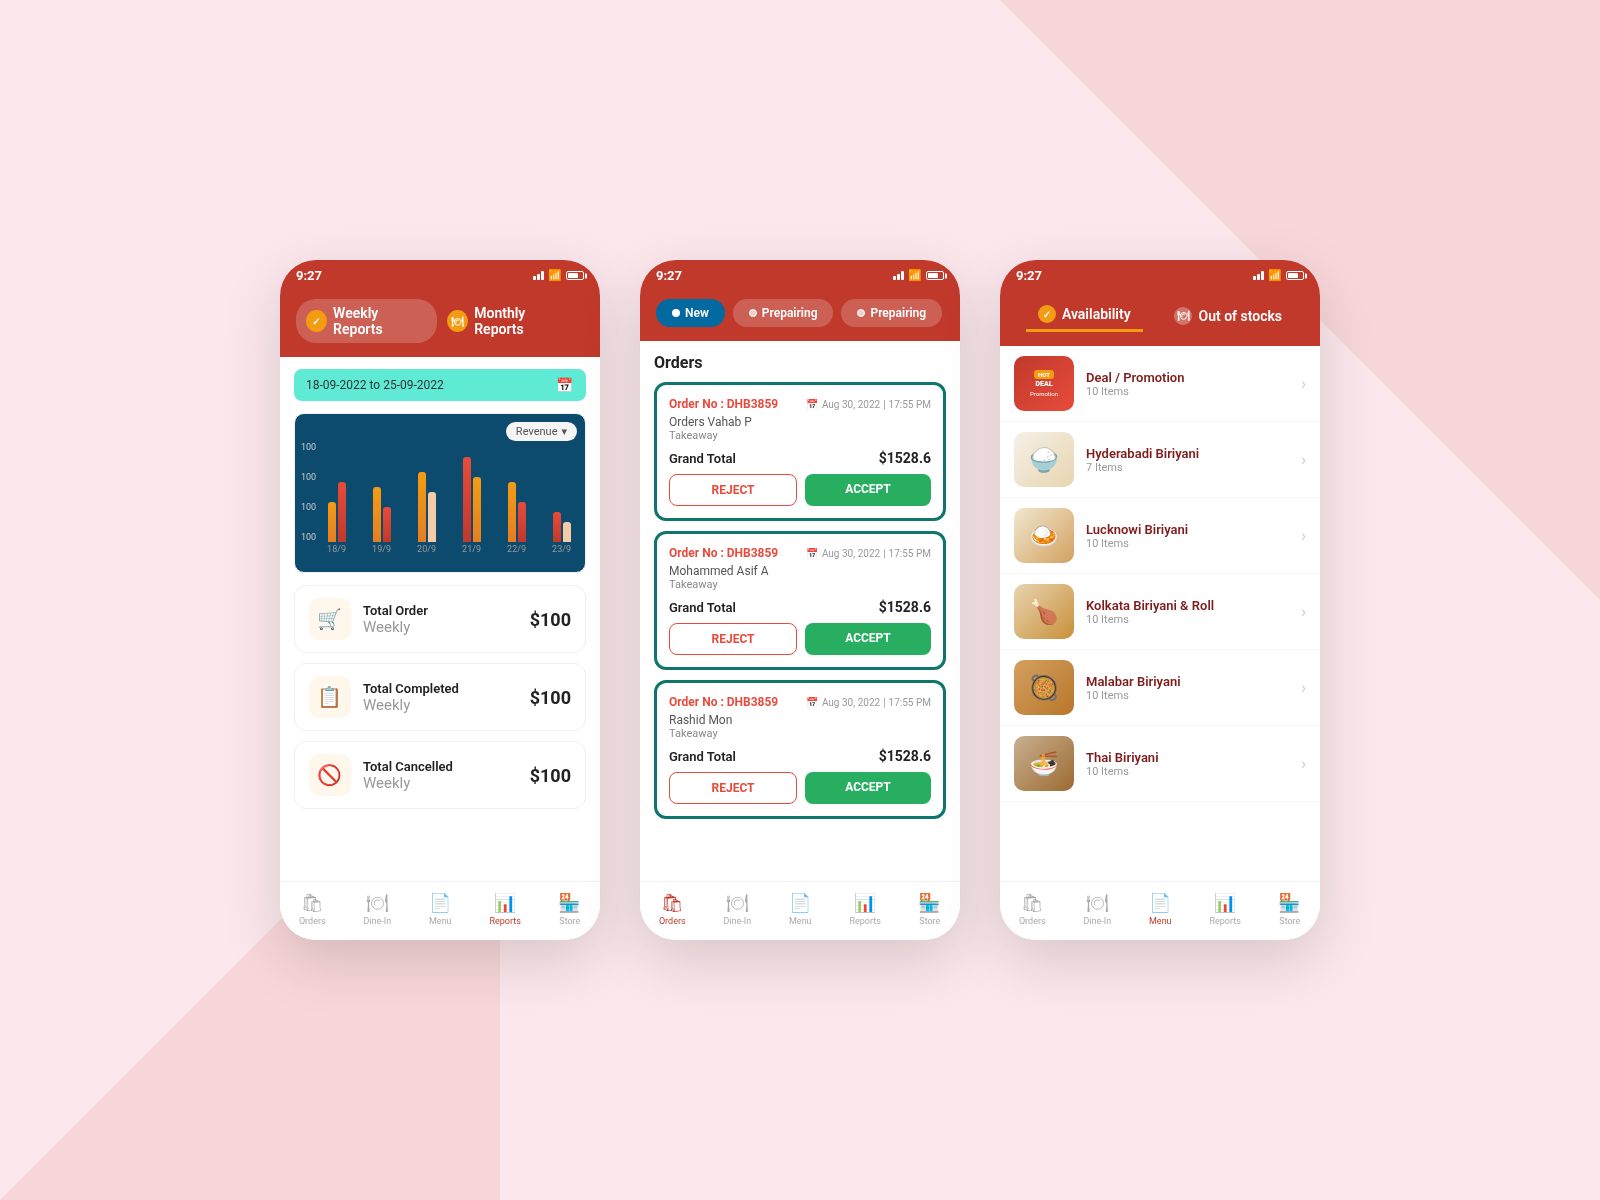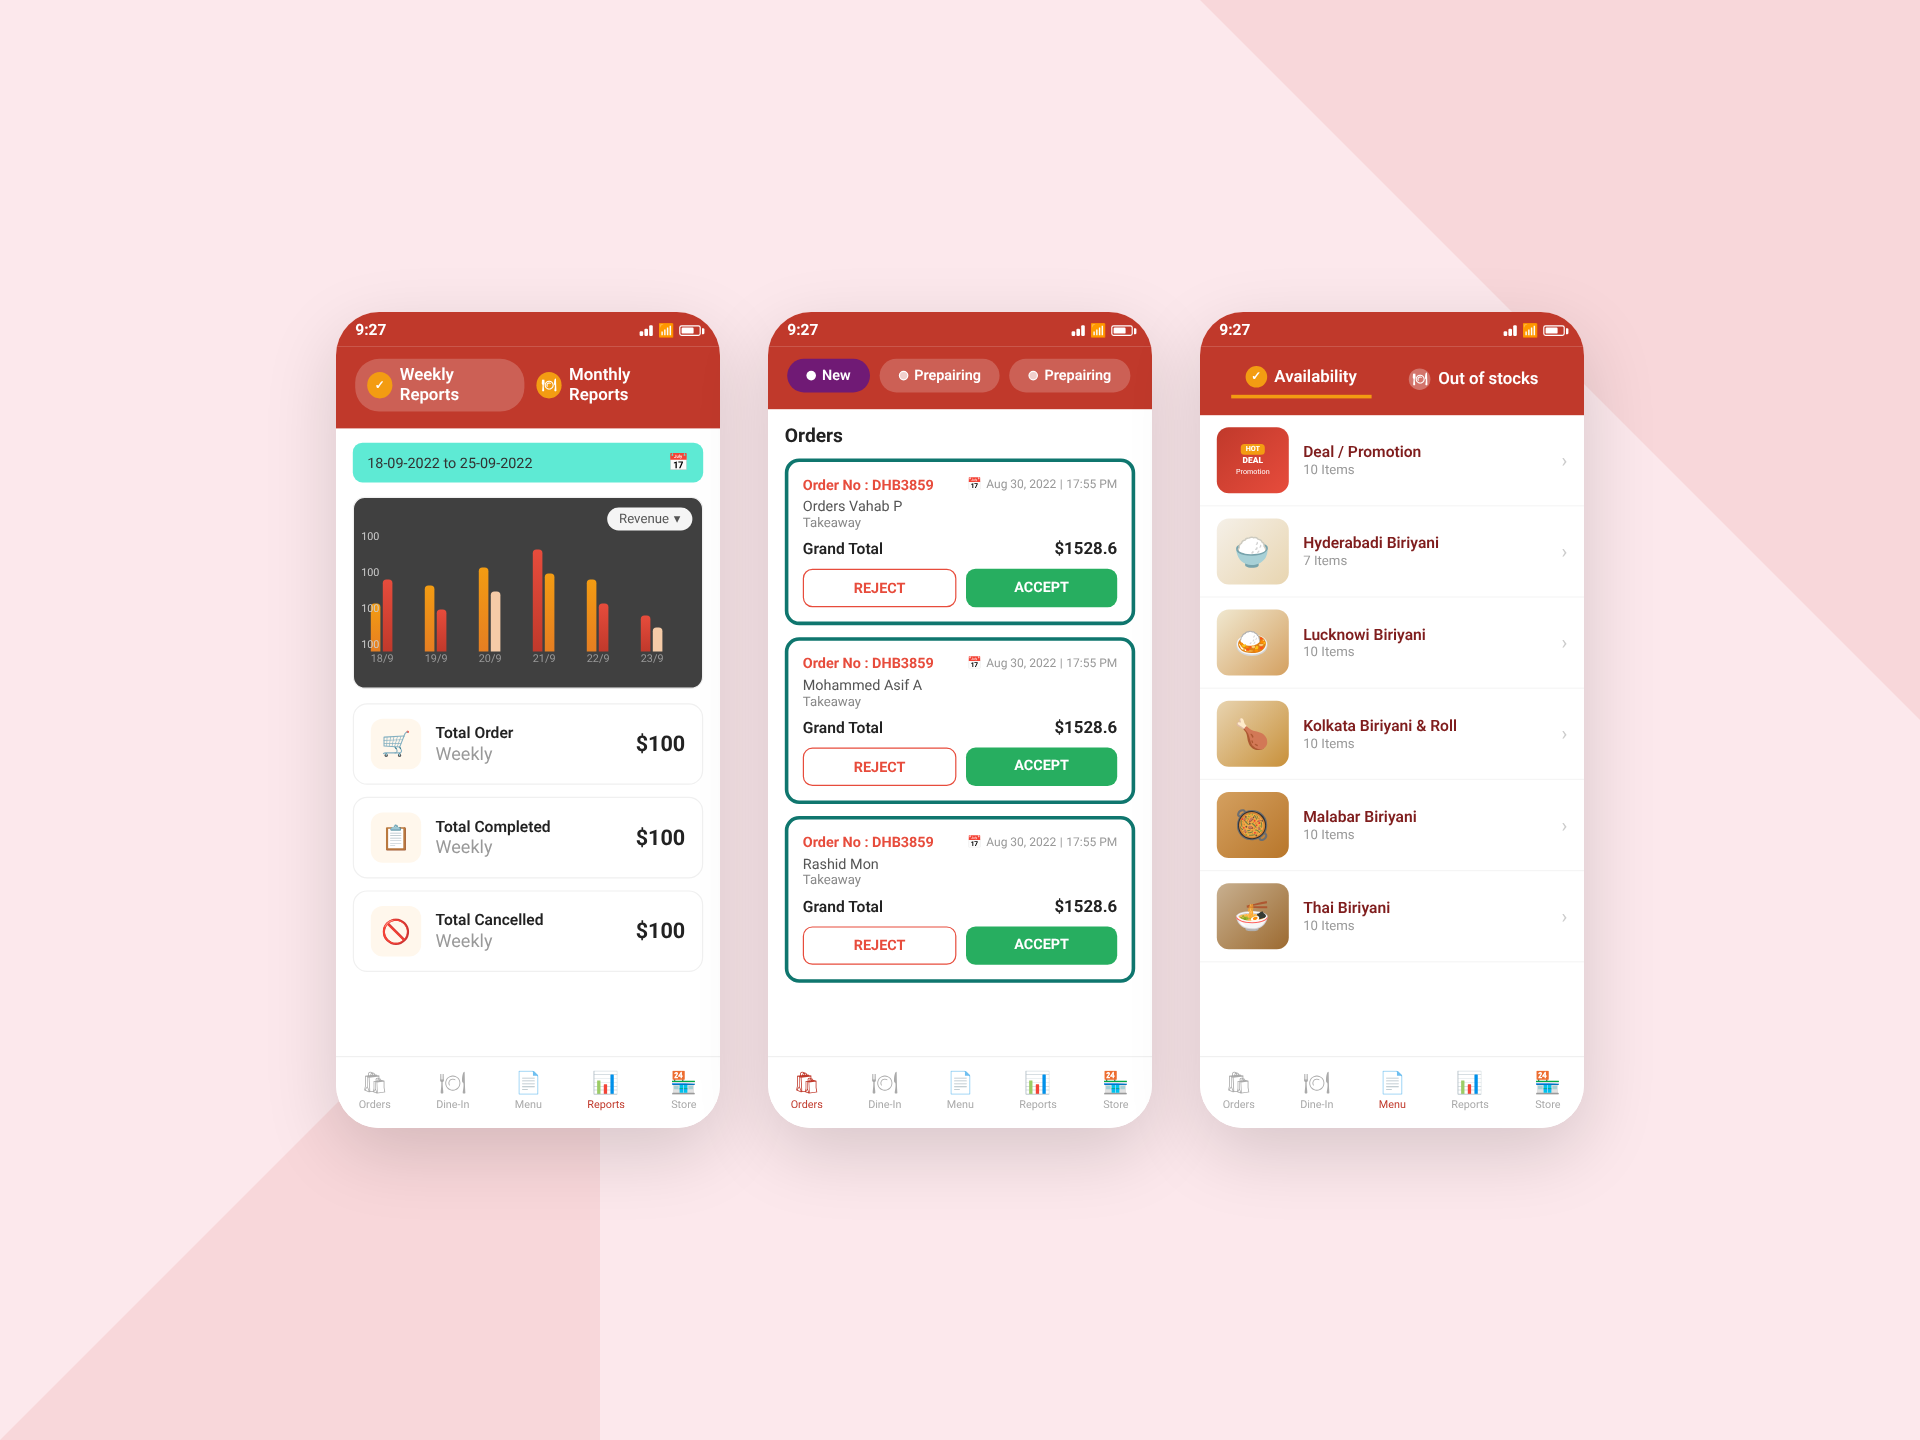--- a/index.html
+++ b/index.html
@@ -127,21 +127,21 @@
       padding: 8px 12px;
       display: flex;
       justify-content: space-between;
       align-items: center;
       margin-bottom: 12px;
       font-size: 12px;
       color: #333;
     }
     .cal-icon { color: #c0392b; font-size: 14px; }
     .chart-area {
-      background: #404040;
+      background: #0c4a6e;
       border-radius: 10px;
       padding: 10px;
       margin-bottom: 12px;
       height: 160px;
       position: relative;
       border: 1px solid #f0f0f0;
     }
     .revenue-label {
       position: absolute;
       top: 8px; right: 8px;
@@ -153,21 +153,21 @@
       display: flex; align-items: center; gap: 4px;
     }
     .chart-bars {
       display: flex;
       align-items: flex-end;
       gap: 8px;
       height: 110px;
       padding: 0 4px;
       margin-top: 20px;
     }
-    .bar-group { display: flex; flex-direction: column; align-items: flex-start; gap: 2px; flex: 1; }
+    .bar-group { display: flex; flex-direction: column; align-items: flex-end; gap: 2px; flex: 1; }
     .bar-wrap { display: flex; gap: 2px; align-items: flex-end; }
     .bar {
       width: 8px;
       border-radius: 3px 3px 0 0;
     }
     .bar.orange { background: linear-gradient(to top, #e67e22, #f39c12); }
     .bar.red { background: linear-gradient(to top, #c0392b, #e74c3c); }
     .bar.light { background: #f5cba7; }
     .bar-label { font-size: 9px; color: #999; }
     .y-labels {
@@ -224,21 +224,21 @@
       align-items: center;
     }
     .pill-btn {
       padding: 7px 16px;
       border-radius: 20px;
       font-size: 12px;
       font-weight: 600;
       display: flex; align-items: center; gap: 5px;
       cursor: pointer;
     }
-    .pill-btn.active-pill { background: #701a75; color: white; }
+    .pill-btn.active-pill { background: #0369a1; color: white; }
     .pill-btn.inactive-pill { background: rgba(255,255,255,0.2); color: white; }
     .orders-title { font-size: 16px; font-weight: 700; color: #222; margin-bottom: 10px; }
     .order-card {
       background: white;
       border-radius: 12px;
       padding: 12px;
       margin-bottom: 10px;
       border: 3px solid #0f766e;
     }
     .order-header { display: flex; justify-content: space-between; align-items: center; margin-bottom: 4px; }

